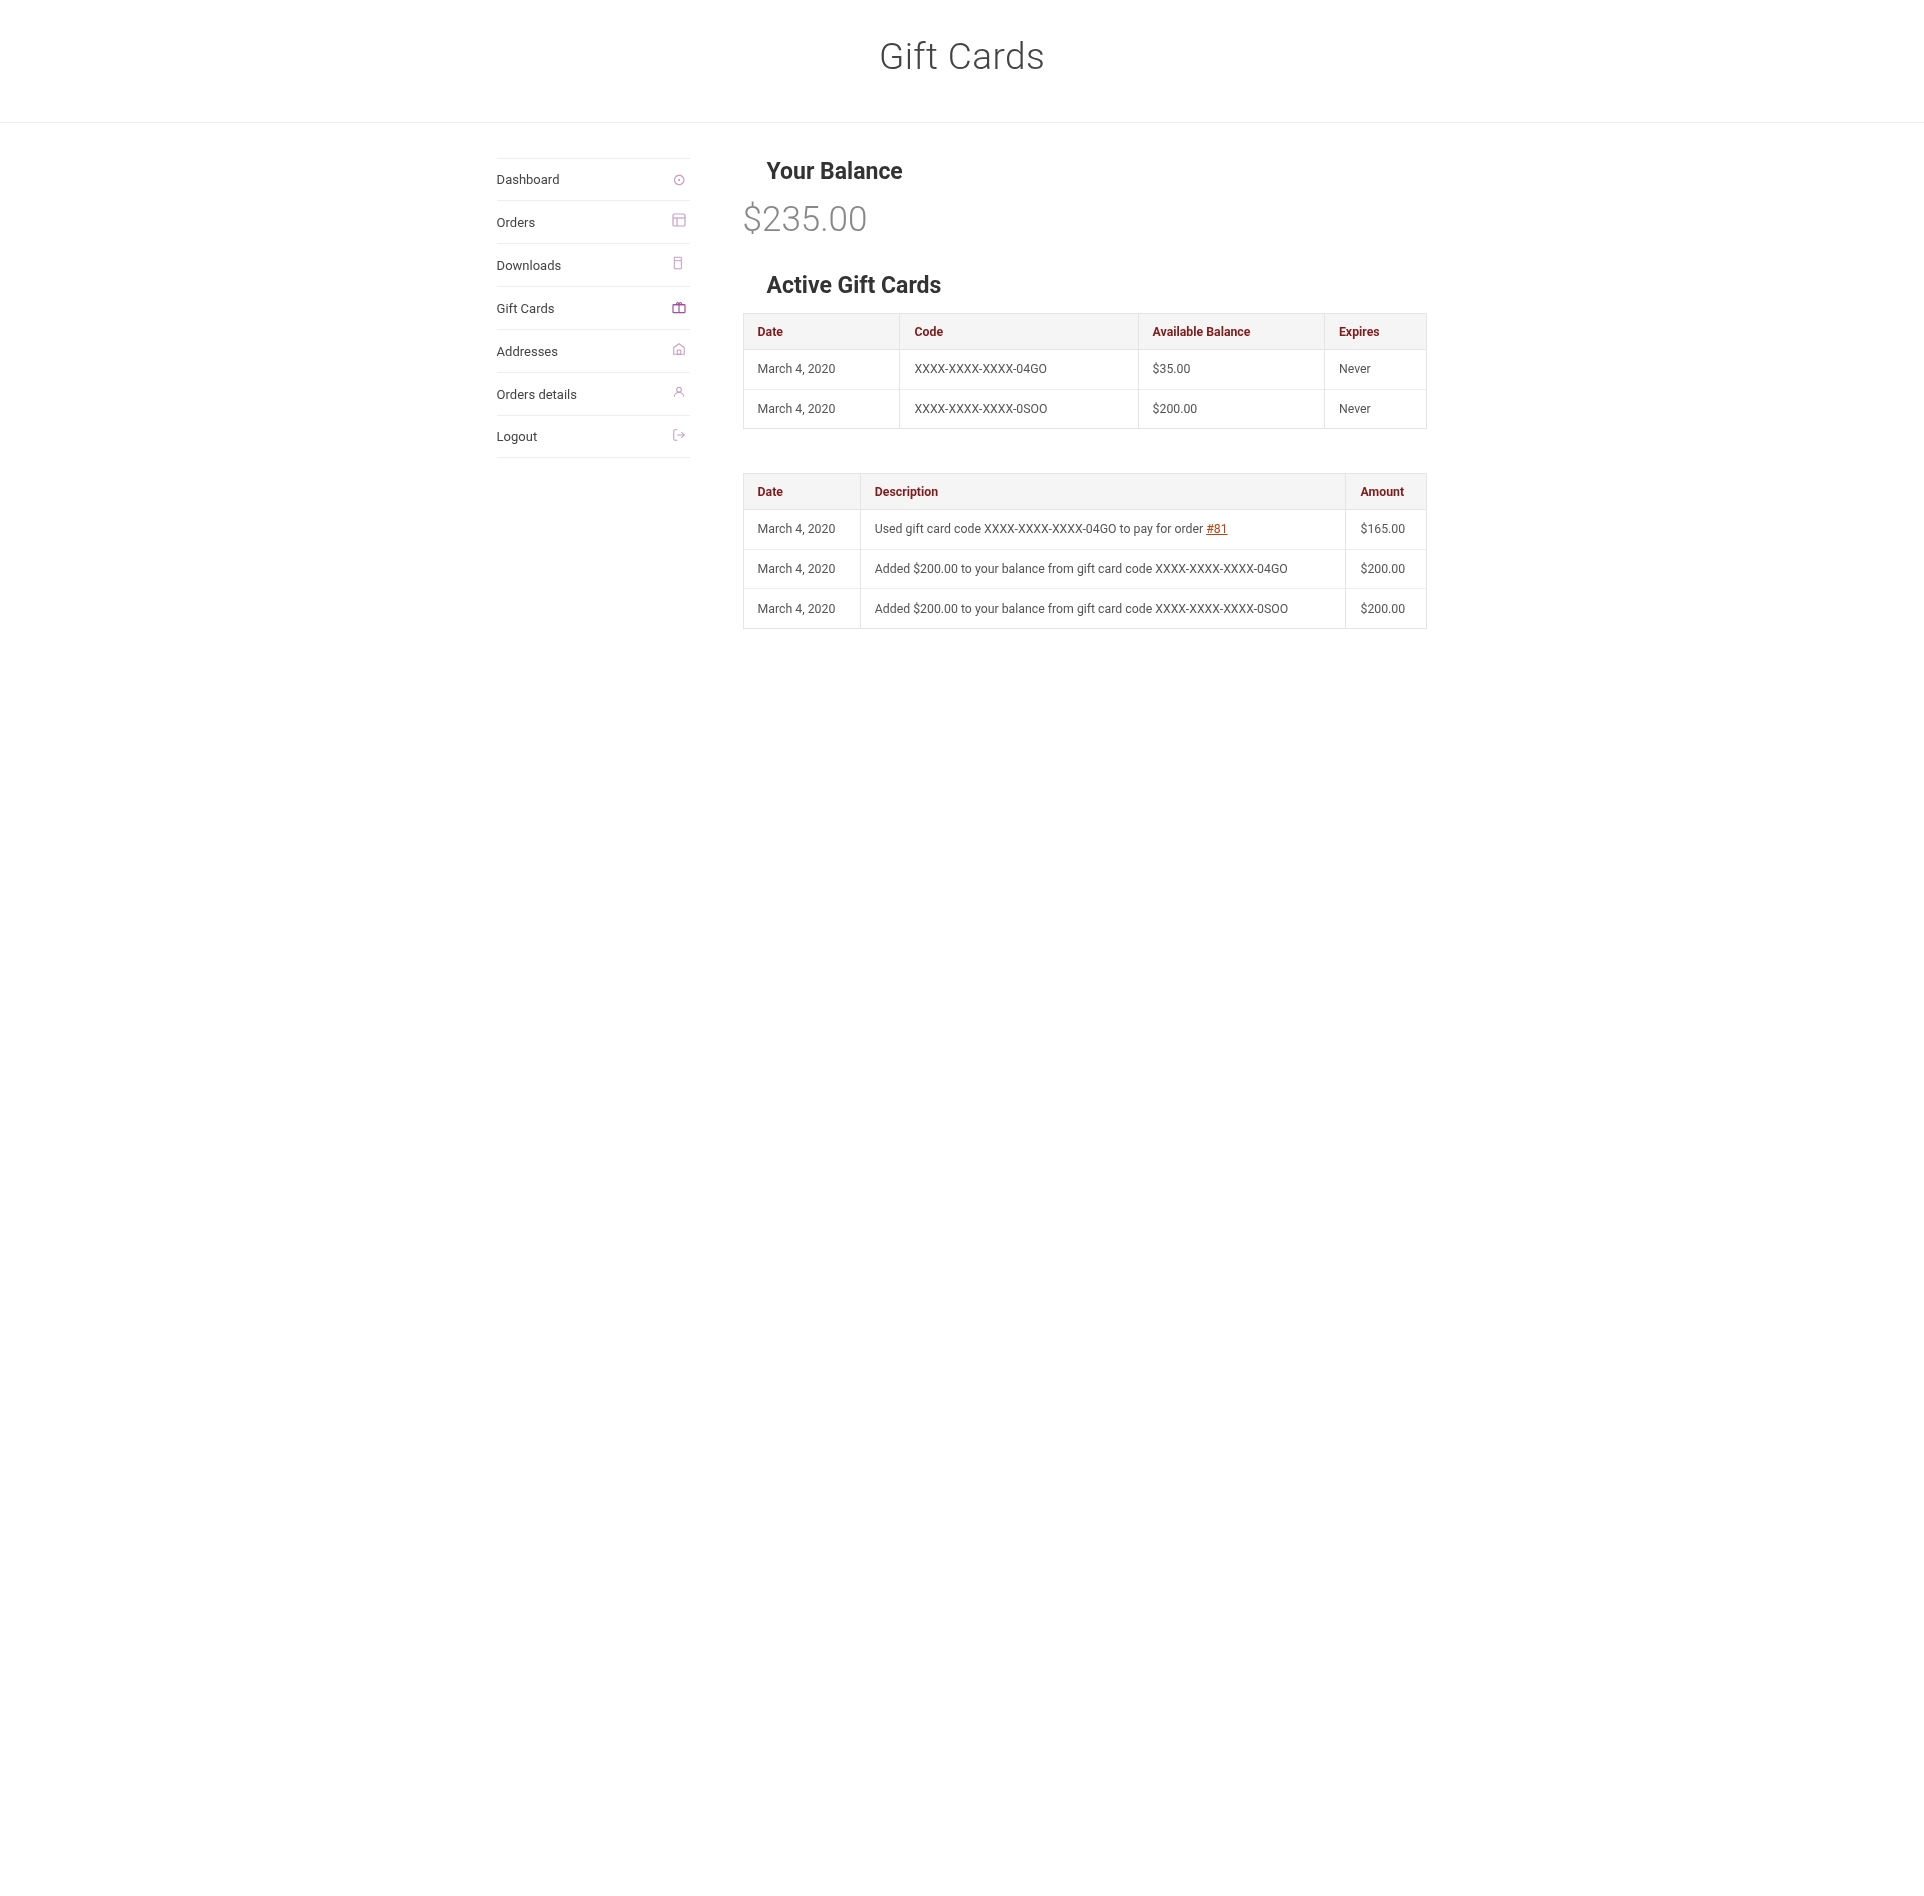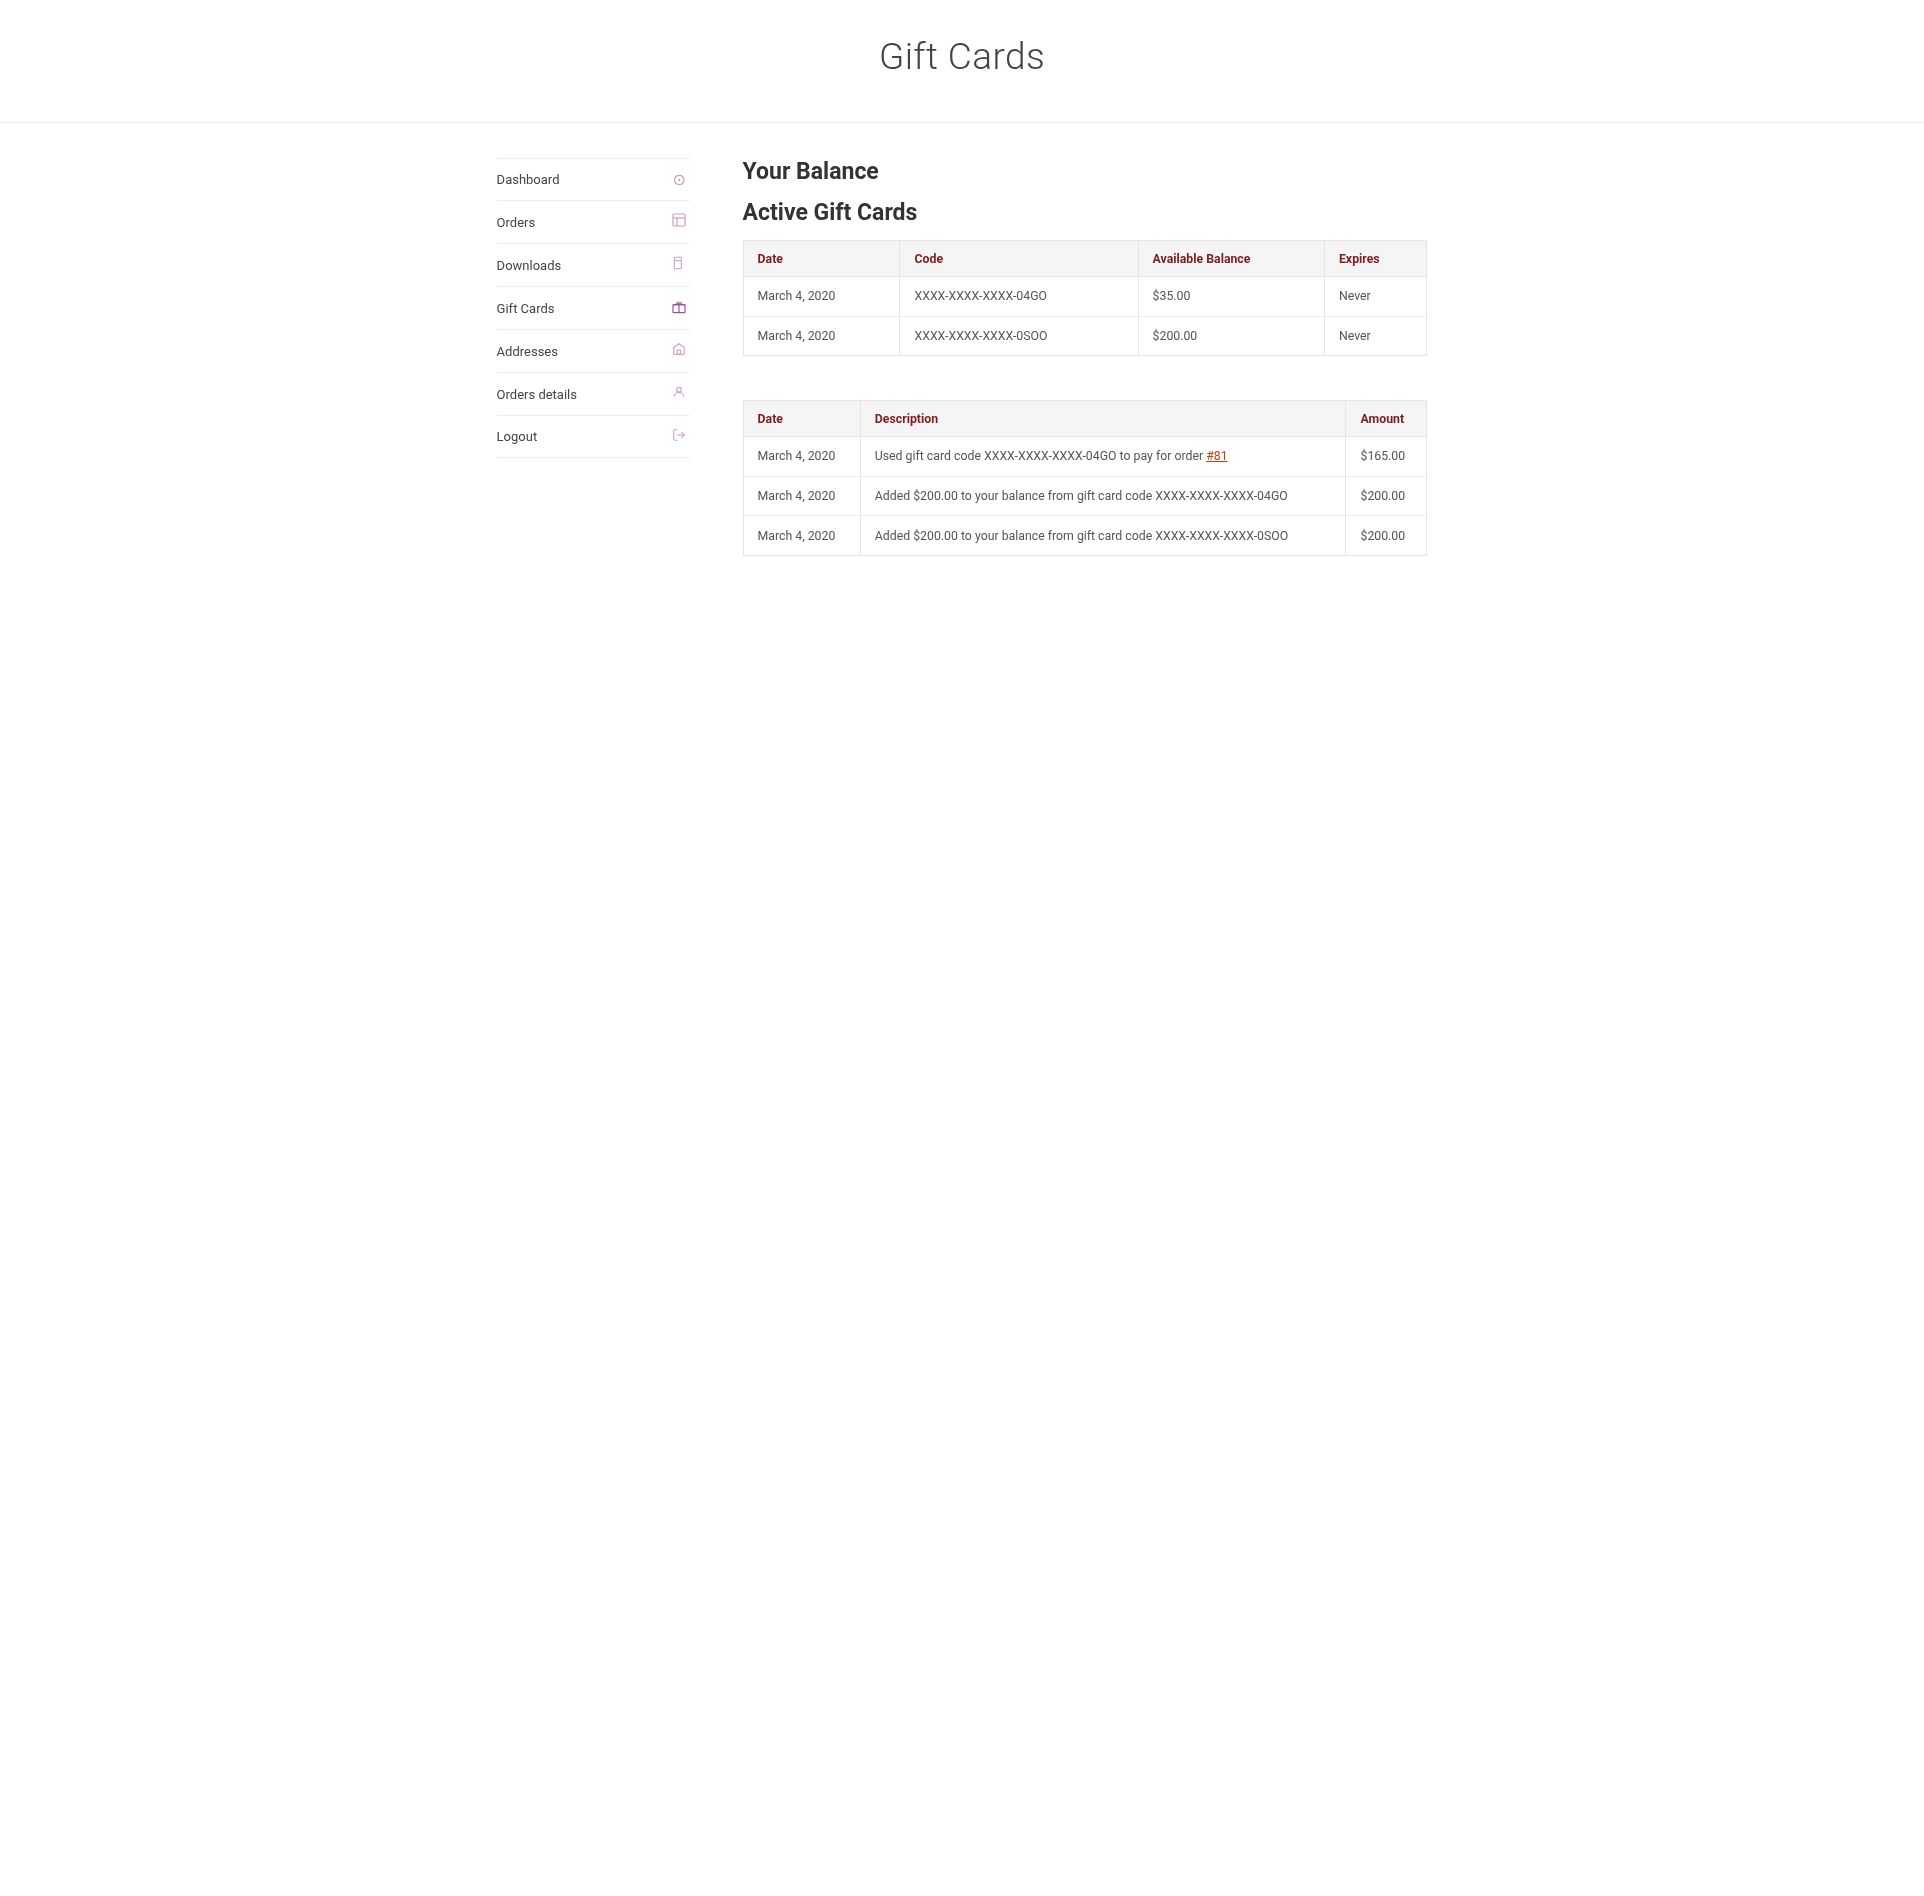--- a/index.html
+++ b/index.html
@@ -61,20 +61,21 @@
     }
     
     .main-content {
       flex: 1;
     }
     .section-title {
       font-size: 23px;
       font-weight: 700;
       color: #333;
       margin-bottom: 14px;
+      margin-left: 24px;
     }
     .balance-amount {
       font-size: 35px;
       font-weight: 300;
       color: #888;
       margin-bottom: 32px;
     }
     .add-gift-card-label {
       font-size: 15px;
       color: #555;
@@ -213,20 +214,21 @@
             <line x1="21" y1="12" x2="9" y2="12"></line>
           </svg>
       </span>
     </a>
   </nav>
 
   <main class="main-content">
 
     <div>
       <h2 class="section-title">Your Balance</h2>
+      <div class="balance-amount">$235.00</div>
     </div>
 
 
     <div class="table-section">
       <h2 class="section-title">Active Gift Cards</h2>
       <table>
         <thead>
           <tr>
             <th>Date</th>
             <th>Code</th>

